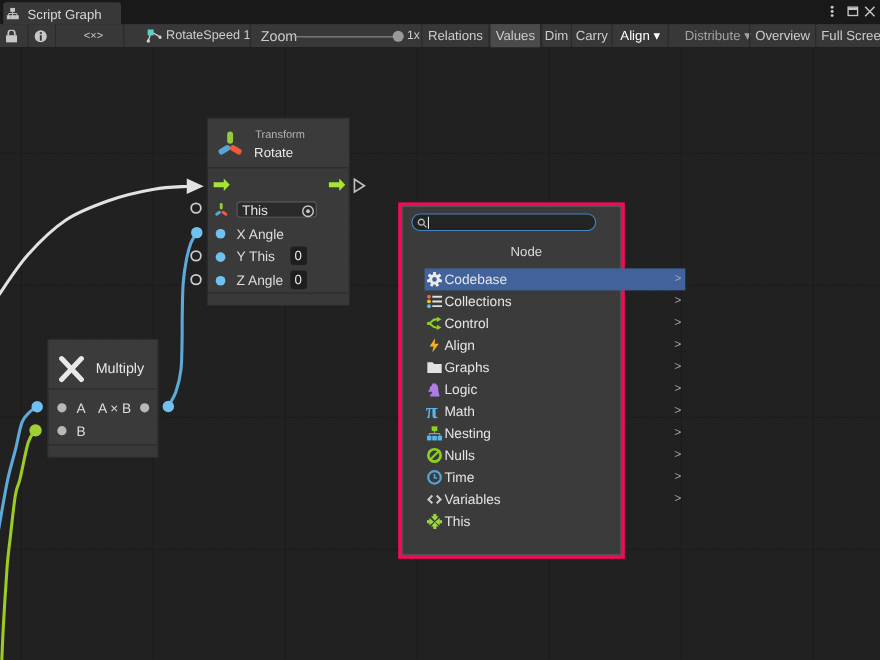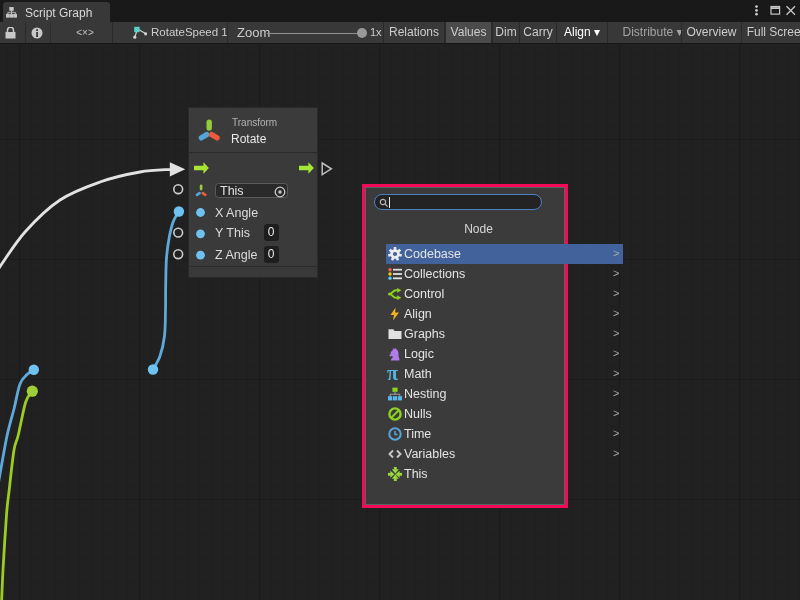--- a/index.html
+++ b/index.html
@@ -124,20 +124,39 @@
       <circle cx="11.5" cy="125.8" r="4.4" fill="#6fc2f0"></circle>
       <circle cx="11.5" cy="147.2" r="4.4" fill="#6fc2f0"></circle>
     </svg>
     <div class="plabel" style="left:26px;top:98px">X Angle</div>
     <div class="plabel" style="left:26px;top:118px">Y This</div>
     <div class="plabel" style="left:26px;top:140px">Z Angle</div>
     <div class="valbox" style="left:74.5px;top:116px">0</div>
     <div class="valbox" style="left:74.5px;top:137.5px">0</div>
   </div>
 
+  <div id="mnode" class="node">
+    <div class="nhead"></div>
+    <div class="nfoot"></div>
+    <svg class="abs" style="left:9px;top:13.5px" width="24" height="25" viewBox="0 0 24 25">
+      <g stroke="#e8e8e8" stroke-width="4.6" stroke-linecap="round">
+        <line x1="3" y1="3" x2="21" y2="22"></line>
+        <line x1="21" y1="3" x2="3" y2="22"></line>
+      </g>
+    </svg>
+    <div class="big">Multiply</div>
+    <svg class="abs" style="left:0;top:0" width="101" height="108" viewBox="0 0 101 108">
+      <circle cx="12.3" cy="61.7" r="4.2" fill="#b8b8b8"></circle>
+      <circle cx="12.3" cy="82.5" r="4.2" fill="#b8b8b8"></circle>
+      <circle cx="87.5" cy="61.7" r="4.2" fill="#b8b8b8"></circle>
+    </svg>
+    <div class="plabel" style="left:25.5px;top:55px">A</div>
+    <div class="plabel" style="left:25.5px;top:76px">B</div>
+    <div class="plabel" style="left:45px;top:55px">A × B</div>
+  </div>
 
   <div id="popup">
     <div id="popupin">
       <div id="searchbox">
         <svg class="abs" style="left:4px;top:3px" width="10" height="10" viewBox="0 0 10 10">
           <circle cx="4" cy="4" r="2.7" stroke="#b8b8b8" stroke-width="1.2" fill="none"></circle>
           <line x1="6" y1="6" x2="8.7" y2="8.7" stroke="#b8b8b8" stroke-width="1.2"></line>
         </svg>
         <div style="position:absolute;left:14px;top:2px;width:1px;height:11px;background:#e8e8e8"></div>
       </div>

